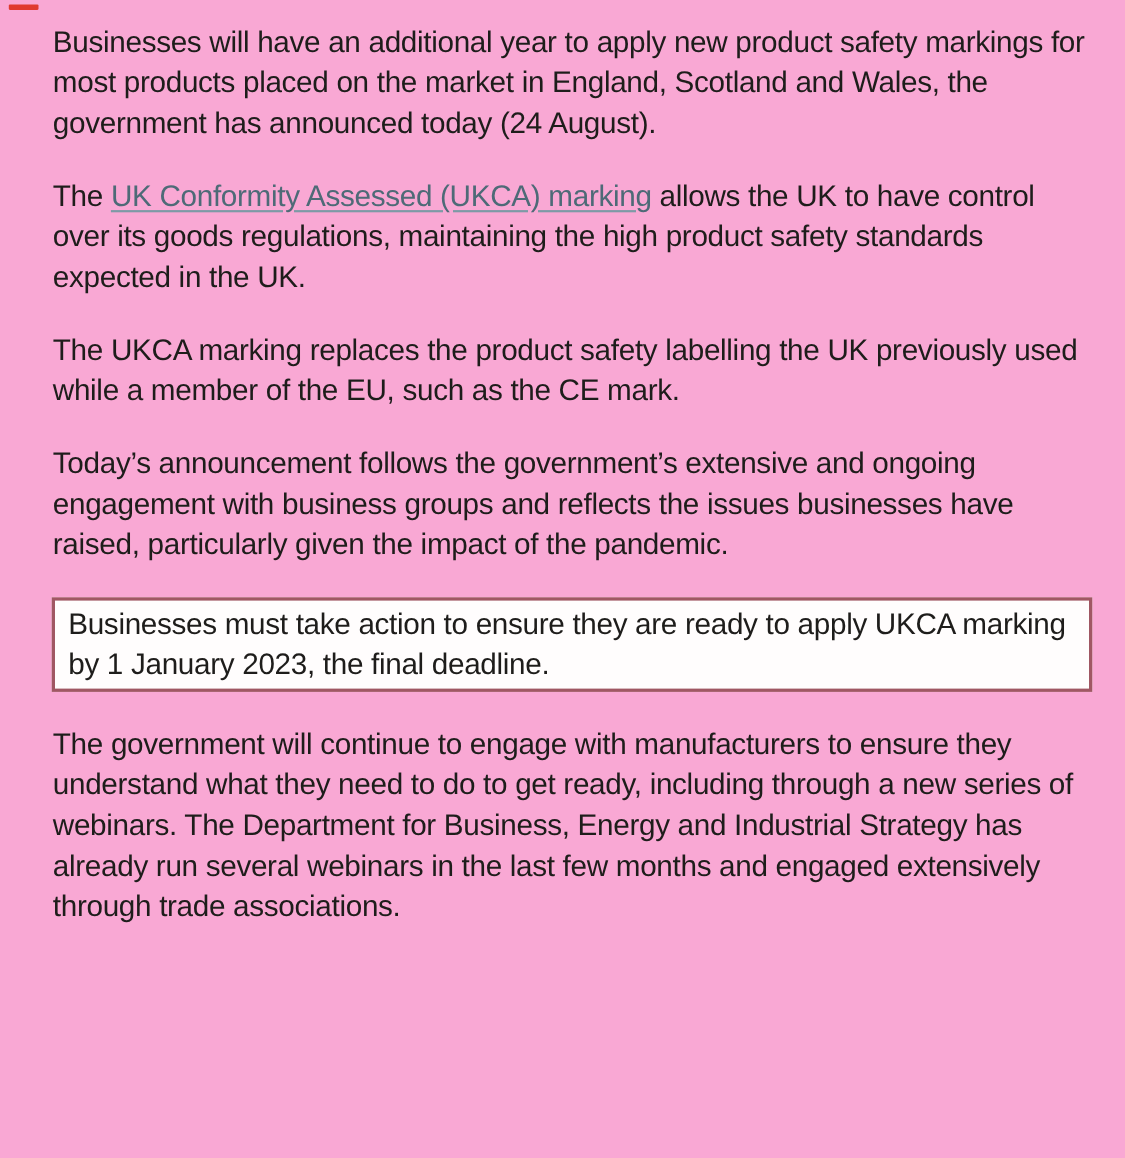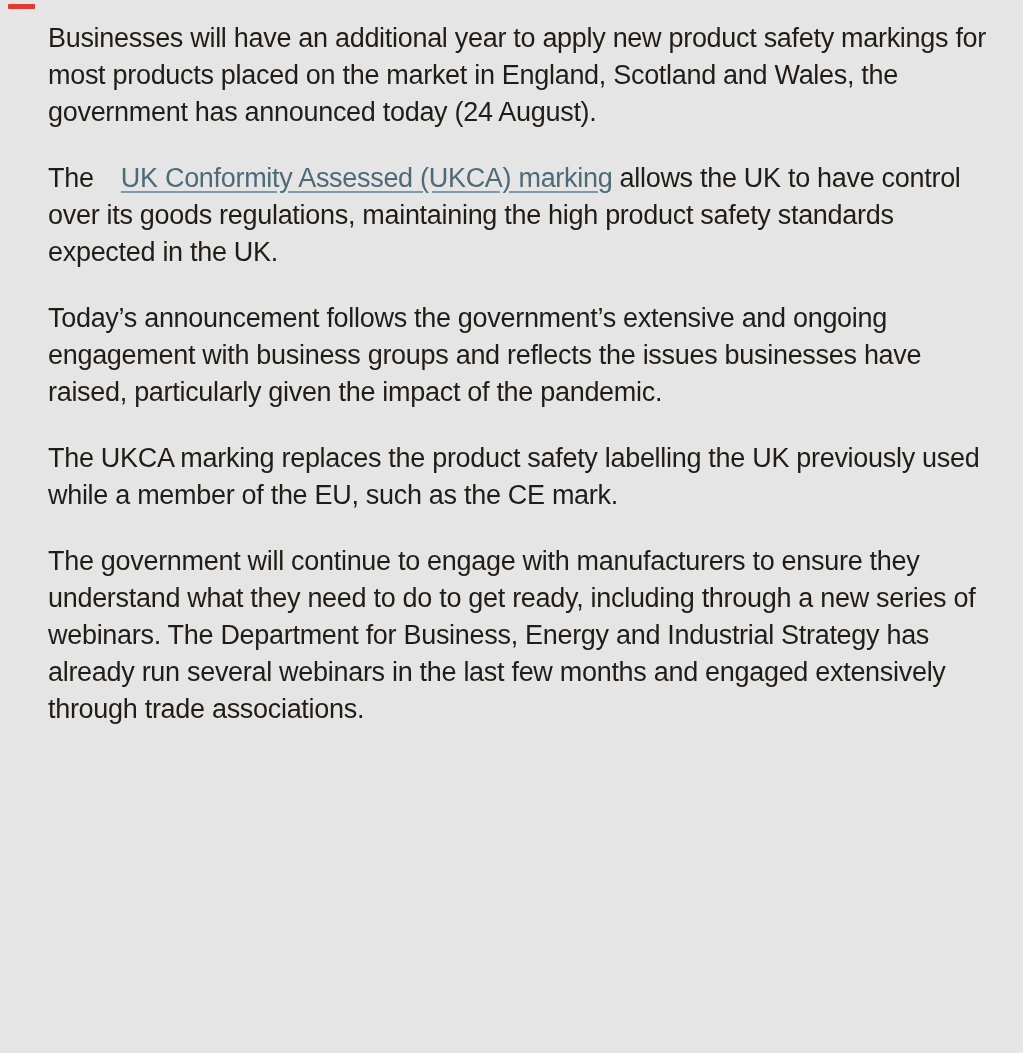--- a/index.html
+++ b/index.html
@@ -6,40 +6,39 @@
   html, body {
     margin: 0;
     padding: 0;
     background: #ffffff;
   }
   .page {
     position: relative;
     width: 1023px;
     height: 1053px;
     box-sizing: border-box;
-    background: #e5e5e5;
+    background: #f9a8d4;
     padding: 20px 30px 0 48px;
     overflow: hidden;
     font-family: "Liberation Sans", "DejaVu Sans", sans-serif;
     color: #1e1d1b;
     font-size: 27px;
     line-height: 37px;
     letter-spacing: -0.3px;
   }
   .page p {
     margin: 0 0 29px 0;
     max-width: 945px;
   }
   a.inline-link {
     color: #4e6a77;
     text-decoration: underline;
     text-decoration-color: #7d9aa6;
     text-underline-offset: 4px;
     cursor: pointer;
-    margin-left: 20px;
   }
   p.highlight {
     border: 3px solid #a05763;
     padding: 3px 12px;
     margin-left: -1px;
     margin-bottom: 29px;
     background: #fffdfd;
   }
   .red-mark {
     position: absolute;
@@ -56,20 +55,21 @@
 
 <div class="page">
 
   <div class="red-mark"></div>
 
   <p>Businesses will have an additional year to apply new product safety markings for most products placed on the market in England, Scotland and Wales, the government has announced today (24 August).</p>
 
   <p><span>The </span><a class="inline-link">UK Conformity Assessed (UKCA) marking</a><span> allows the UK to have control over its goods regulations, maintaining the high product safety standards expected in the UK.</span></p>
 
 
+  <p>The UKCA marking replaces the product safety labelling the UK previously used while a member of the EU, such as the CE mark.</p>
+
   <p>Today’s announcement follows the government’s extensive and ongoing engagement with business groups and reflects the issues businesses have raised, particularly given the impact of the pandemic.</p>
 
-  <p>The UKCA marking replaces the product safety labelling the UK previously used while a member of the EU, such as the CE mark.</p>
-
+  <p class="highlight">Businesses must take action to ensure they are ready to apply UKCA marking by 1 January 2023, the final deadline.</p>
 
   <p>The government will continue to engage with manufacturers to ensure they understand what they need to do to get ready, including through a new series of webinars. The Department for Business, Energy and Industrial Strategy has already run several webinars in the last few months and engaged extensively through trade associations.</p>
 
 </div>
 
 </body></html>

